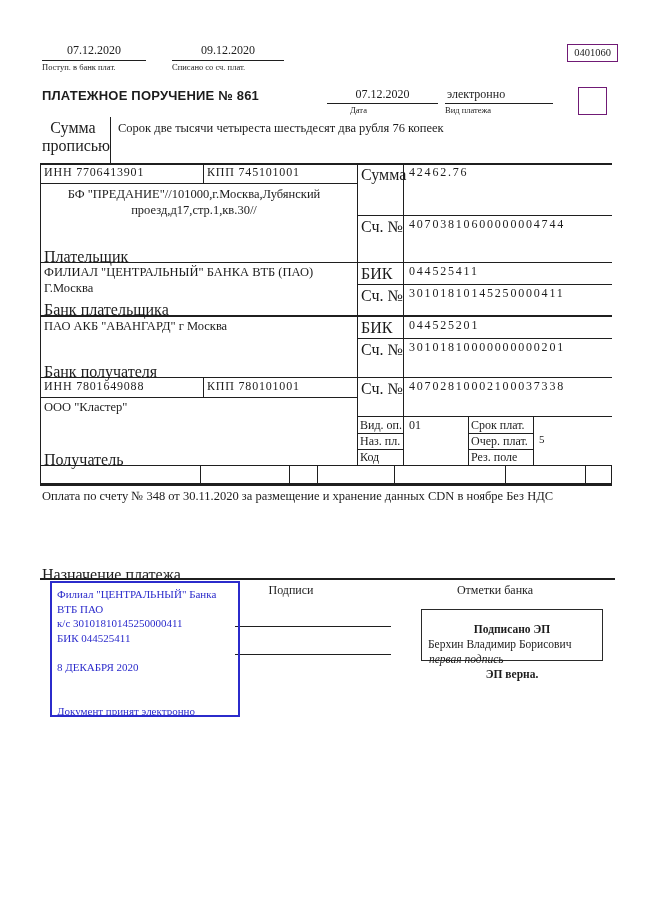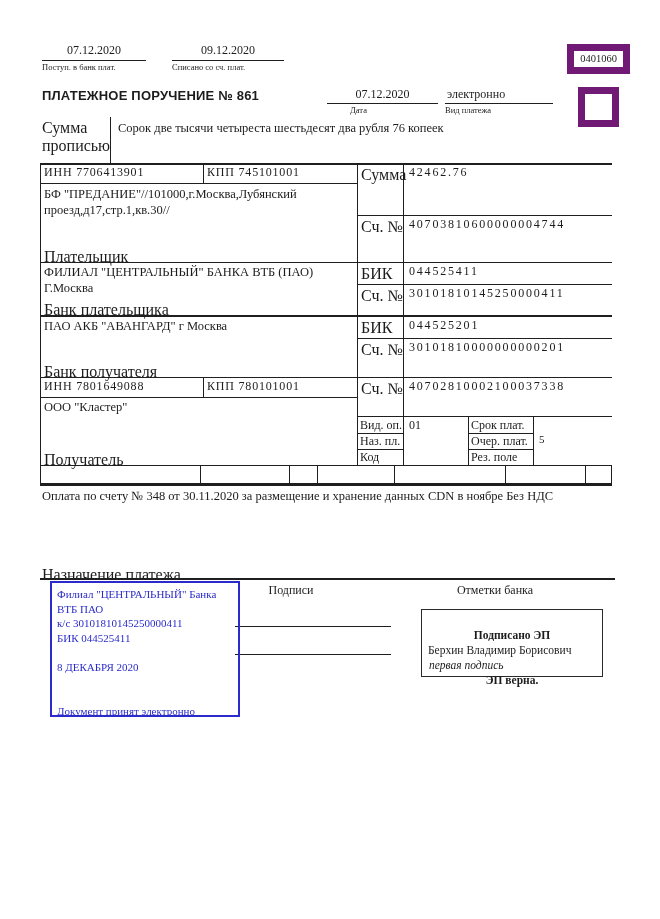--- a/index.html
+++ b/index.html
@@ -1,37 +1,37 @@
 <!DOCTYPE html>
 <html><head>
 <meta charset="utf-8">
 <style>
   html,body{margin:0;padding:0;background:#ffffff;}
   #page{position:relative;width:660px;height:919px;background:#ffffff;overflow:hidden;
         font-family:"Liberation Serif","DejaVu Serif",serif;color:#1c1c1c;}
-  .t{position:absolute;white-space:nowrap;font-size:12px;line-height:1.15;}
+  .t{position:absolute;white-space:nowrap;font-size:12px;line-height:1.15;text-align:center;}
   .sz11{font-size:11px;}
   .sz12{font-size:12.5px;}
   .cap{font-size:8.5px;}
   .lbl{font-size:16px;}
   .sm{font-size:12px;}
   .num{letter-spacing:1.8px;}
   .num2{letter-spacing:0.8px;}
   .wrap{white-space:normal;}
   .ctr{text-align:center;}
   .hl{position:absolute;height:1px;background:#1f1f1f;}
   .hl2{position:absolute;height:2px;background:#1f1f1f;}
   .hl3{position:absolute;height:3px;background:#1f1f1f;}
   .vl{position:absolute;width:1px;background:#1f1f1f;}
-  .box{position:absolute;border:7px solid #701a75;background:#fff;}
+  .box{position:absolute;border:1px solid #701a75;background:#fff;}
   .title{font-family:"Liberation Sans","DejaVu Sans",sans-serif;font-weight:bold;font-size:13px;letter-spacing:0.2px;}
   .stamp{position:absolute;left:50px;top:581px;width:178px;height:125px;border:2px solid #2b2bcb;
          color:#2b2bcb;font-size:11px;line-height:14.6px;padding:4px 3px 3px 5px;box-sizing:content-box;}
-  .esign{position:absolute;left:421px;top:609px;width:182px;height:68px;border:1.5px solid #2a2a2a;
-         font-size:11.5px;line-height:15px;padding-top:18px;box-sizing:border-box;}
+  .esign{position:absolute;left:421px;top:609px;width:182px;height:52px;border:1.5px solid #2a2a2a;
+         font-size:11.5px;line-height:15px;padding-top:12px;box-sizing:border-box;}
   .b{font-weight:bold;}
   .i{font-style:italic;}
 </style>
 </head>
 <body>
 
 <div id="page">
 
   <div class="t ctr" style="left:42px;top:44px;width:104px;">07.12.2020</div>
   <div class="hl" style="left:42px;top:60px;width:104px;"></div>

